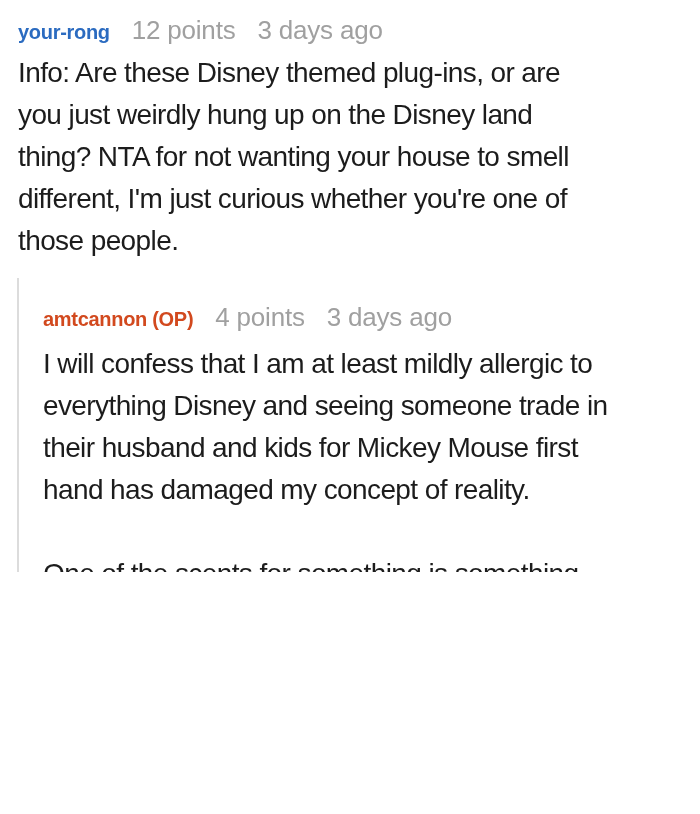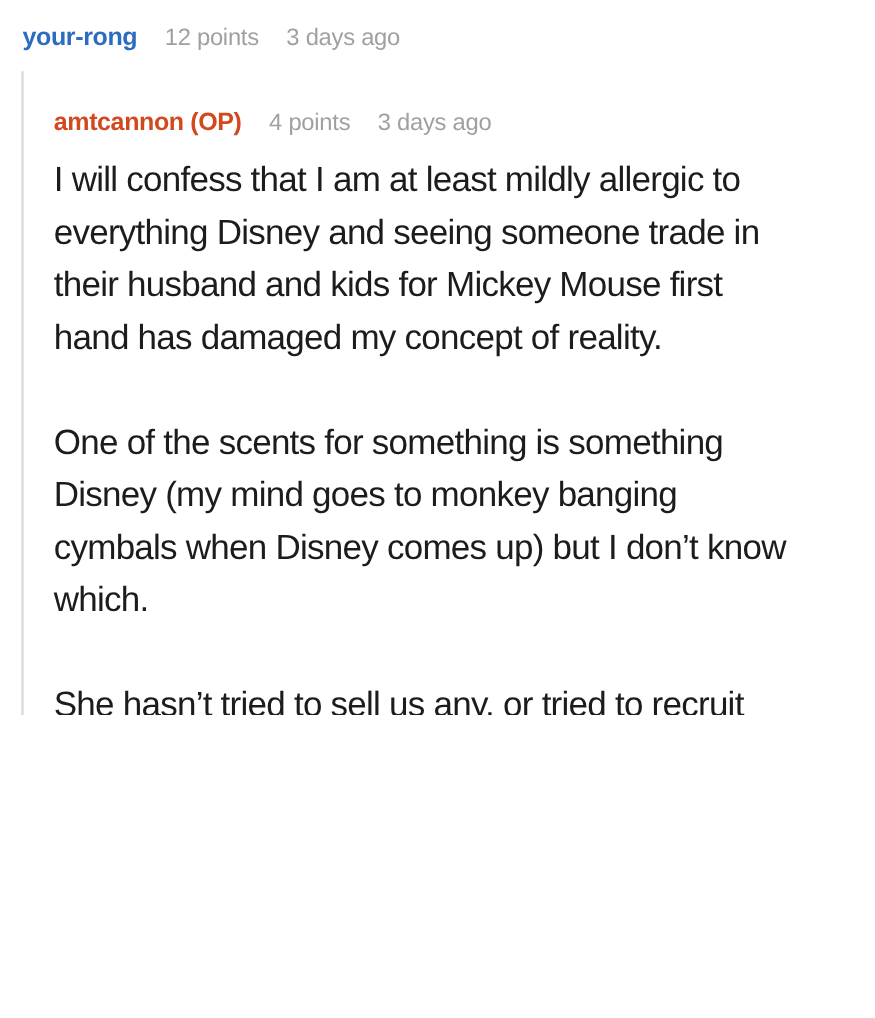--- a/index.html
+++ b/index.html
@@ -36,21 +36,21 @@
   .author {
     font-weight: bold;
     font-size: 20px;
     letter-spacing: -0.3px;
     text-decoration: none;
     cursor: pointer;
   }
   .author.op-author { color: var(--username-orange); margin-top: 31px; }
   .author.top-author { color: var(--username-blue); }
   .meta {
-    font-size: 19px;
+    font-size: 26px;
     letter-spacing: -0.2px;
     color: var(--meta-gray);
   }
   .comment-body {
     margin-top: 10px;
     font-size: 28px;
     line-height: 42px;
     letter-spacing: -0.6px;
     color: var(--text-color);
     white-space: pre;
@@ -78,20 +78,25 @@
 
 <div class="page">
   <div class="thread">
 
     <div>
       <div class="comment-header">
         <a class="author top-author">your-rong</a>
         <span class="meta">12 points</span>
         <span class="meta">3 days ago</span>
       </div>
+      <div class="comment-body">Info: Are these Disney themed plug-ins, or are
+you just weirdly hung up on the Disney land
+thing? NTA for not wanting your house to smell
+different, I'm just curious whether you're one of
+those people.</div>
     </div>
 
     <div class="reply">
       <div class="comment-header">
         <a class="author op-author">amtcannon (OP)</a>
         <span class="meta">4 points</span>
         <span class="meta">3 days ago</span>
       </div>
       <div class="comment-body">I will confess that I am at least mildly allergic to
 everything Disney and seeing someone trade in

